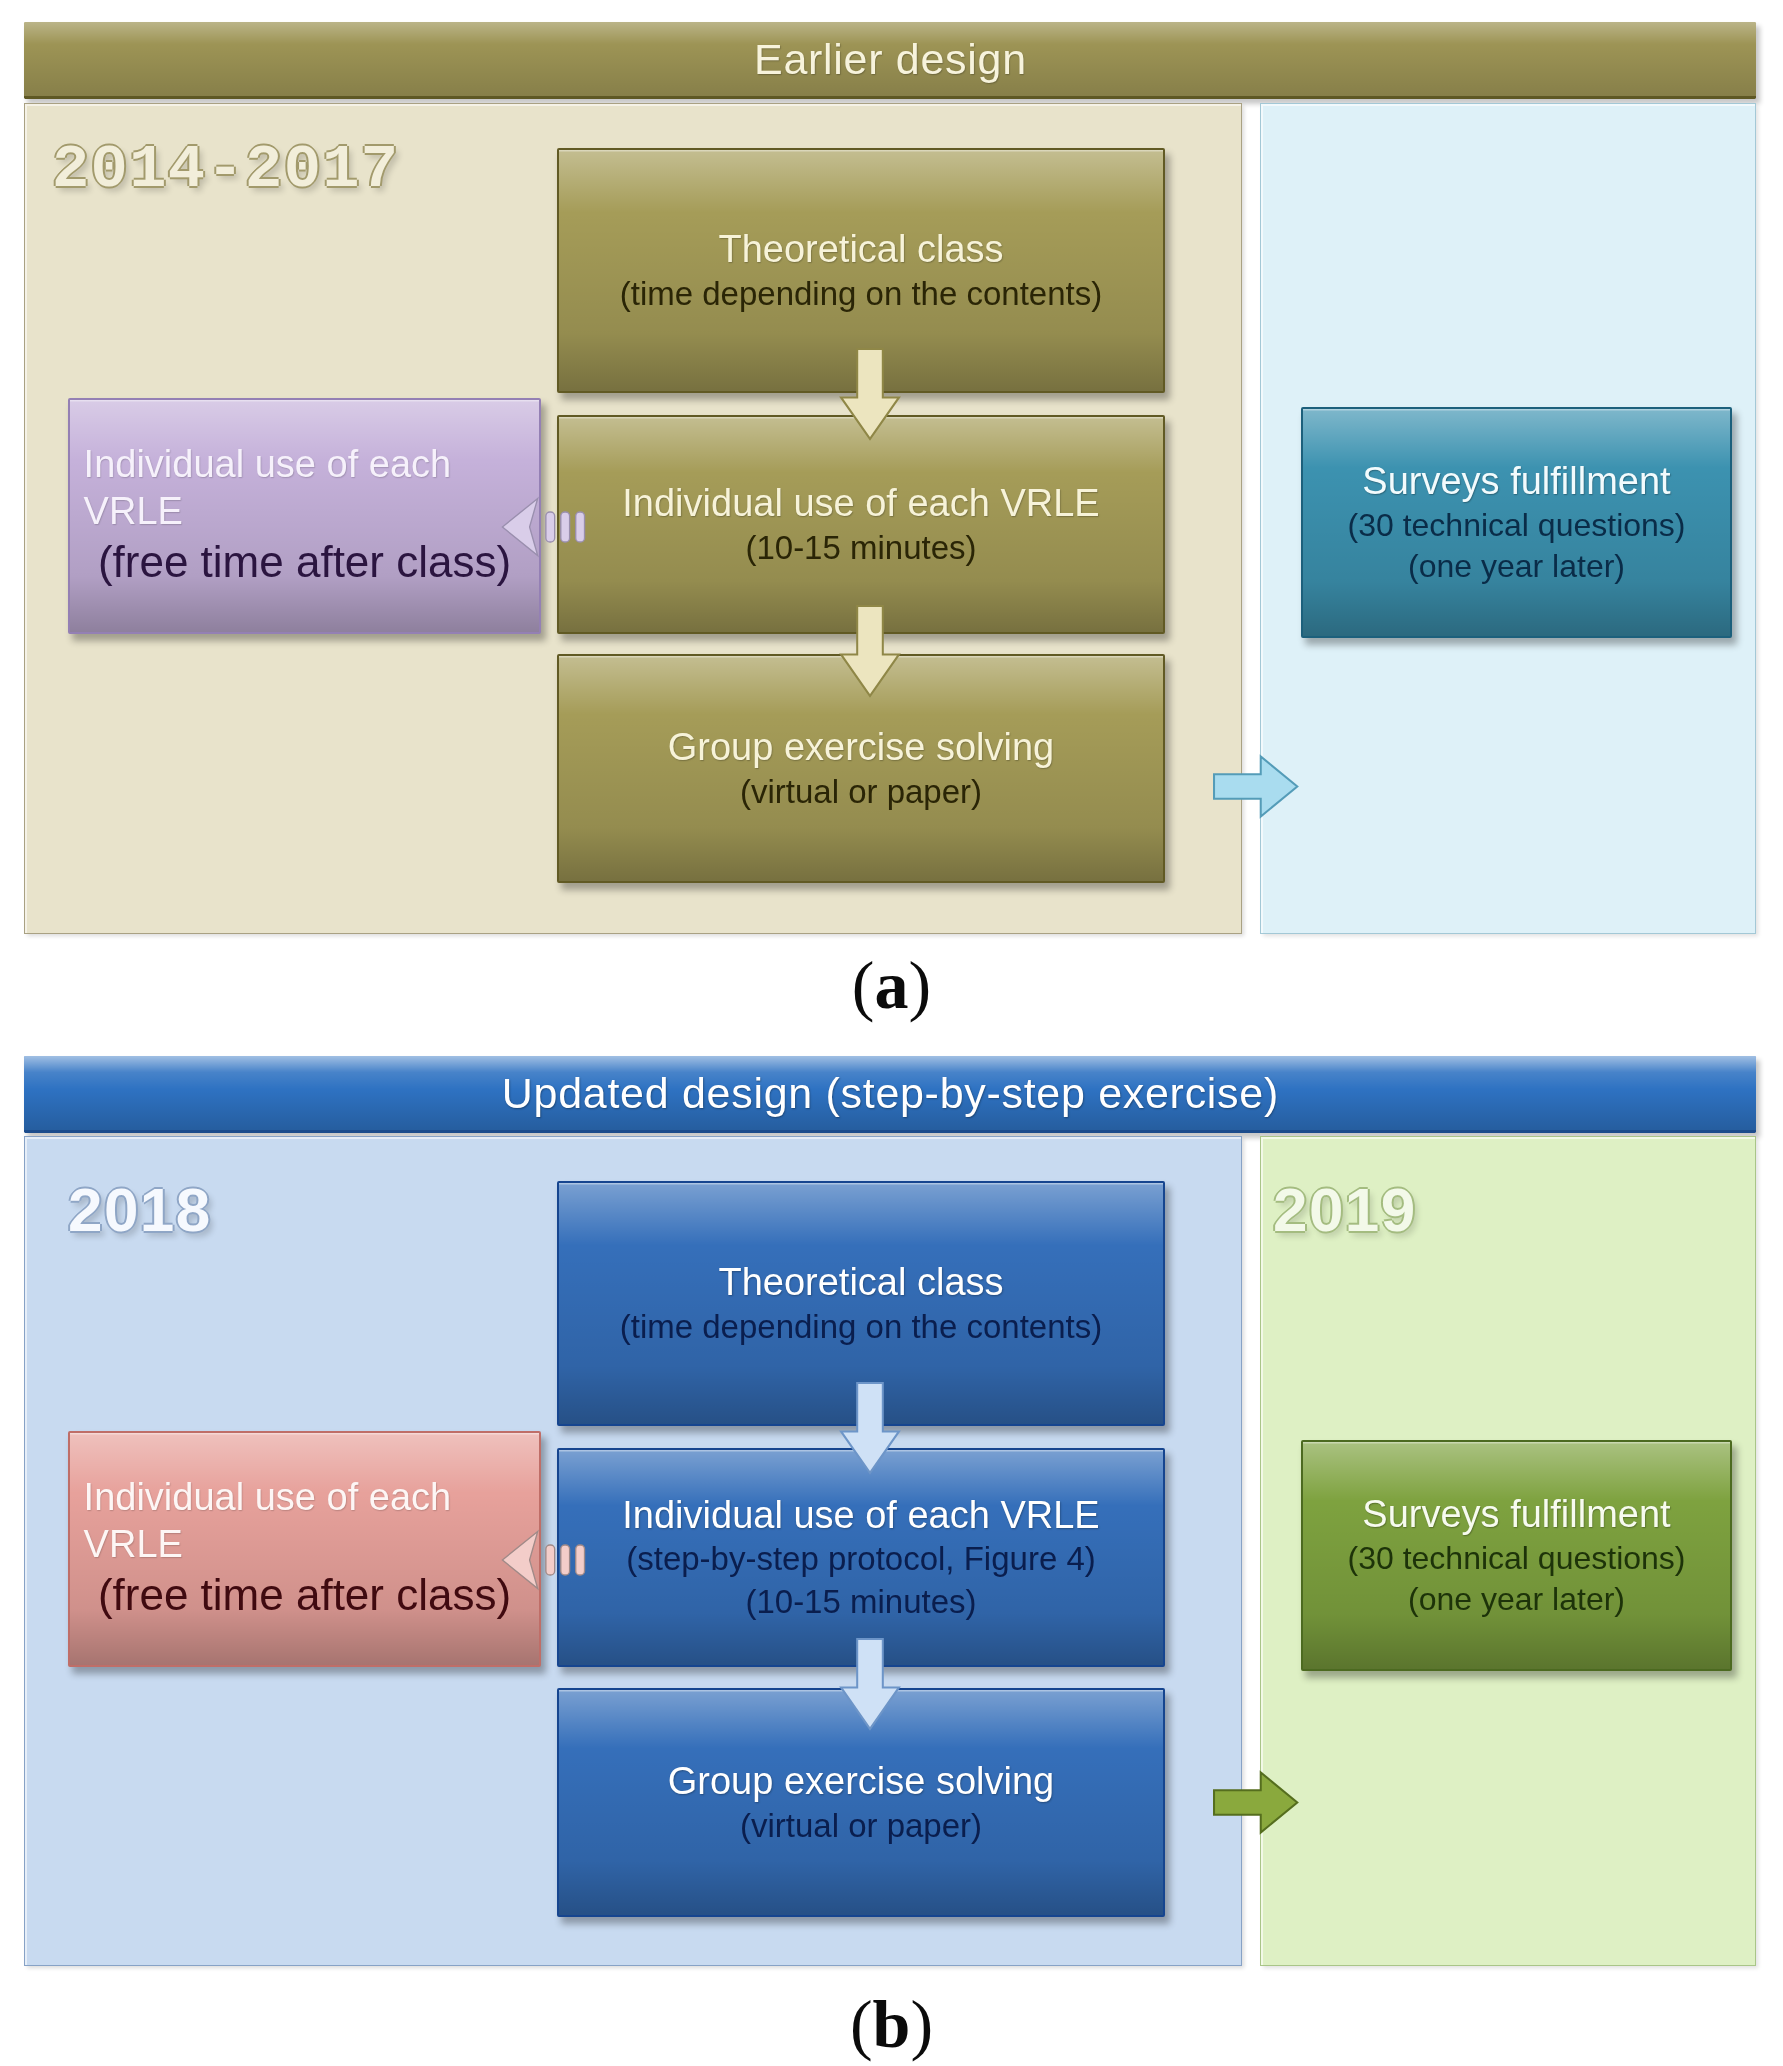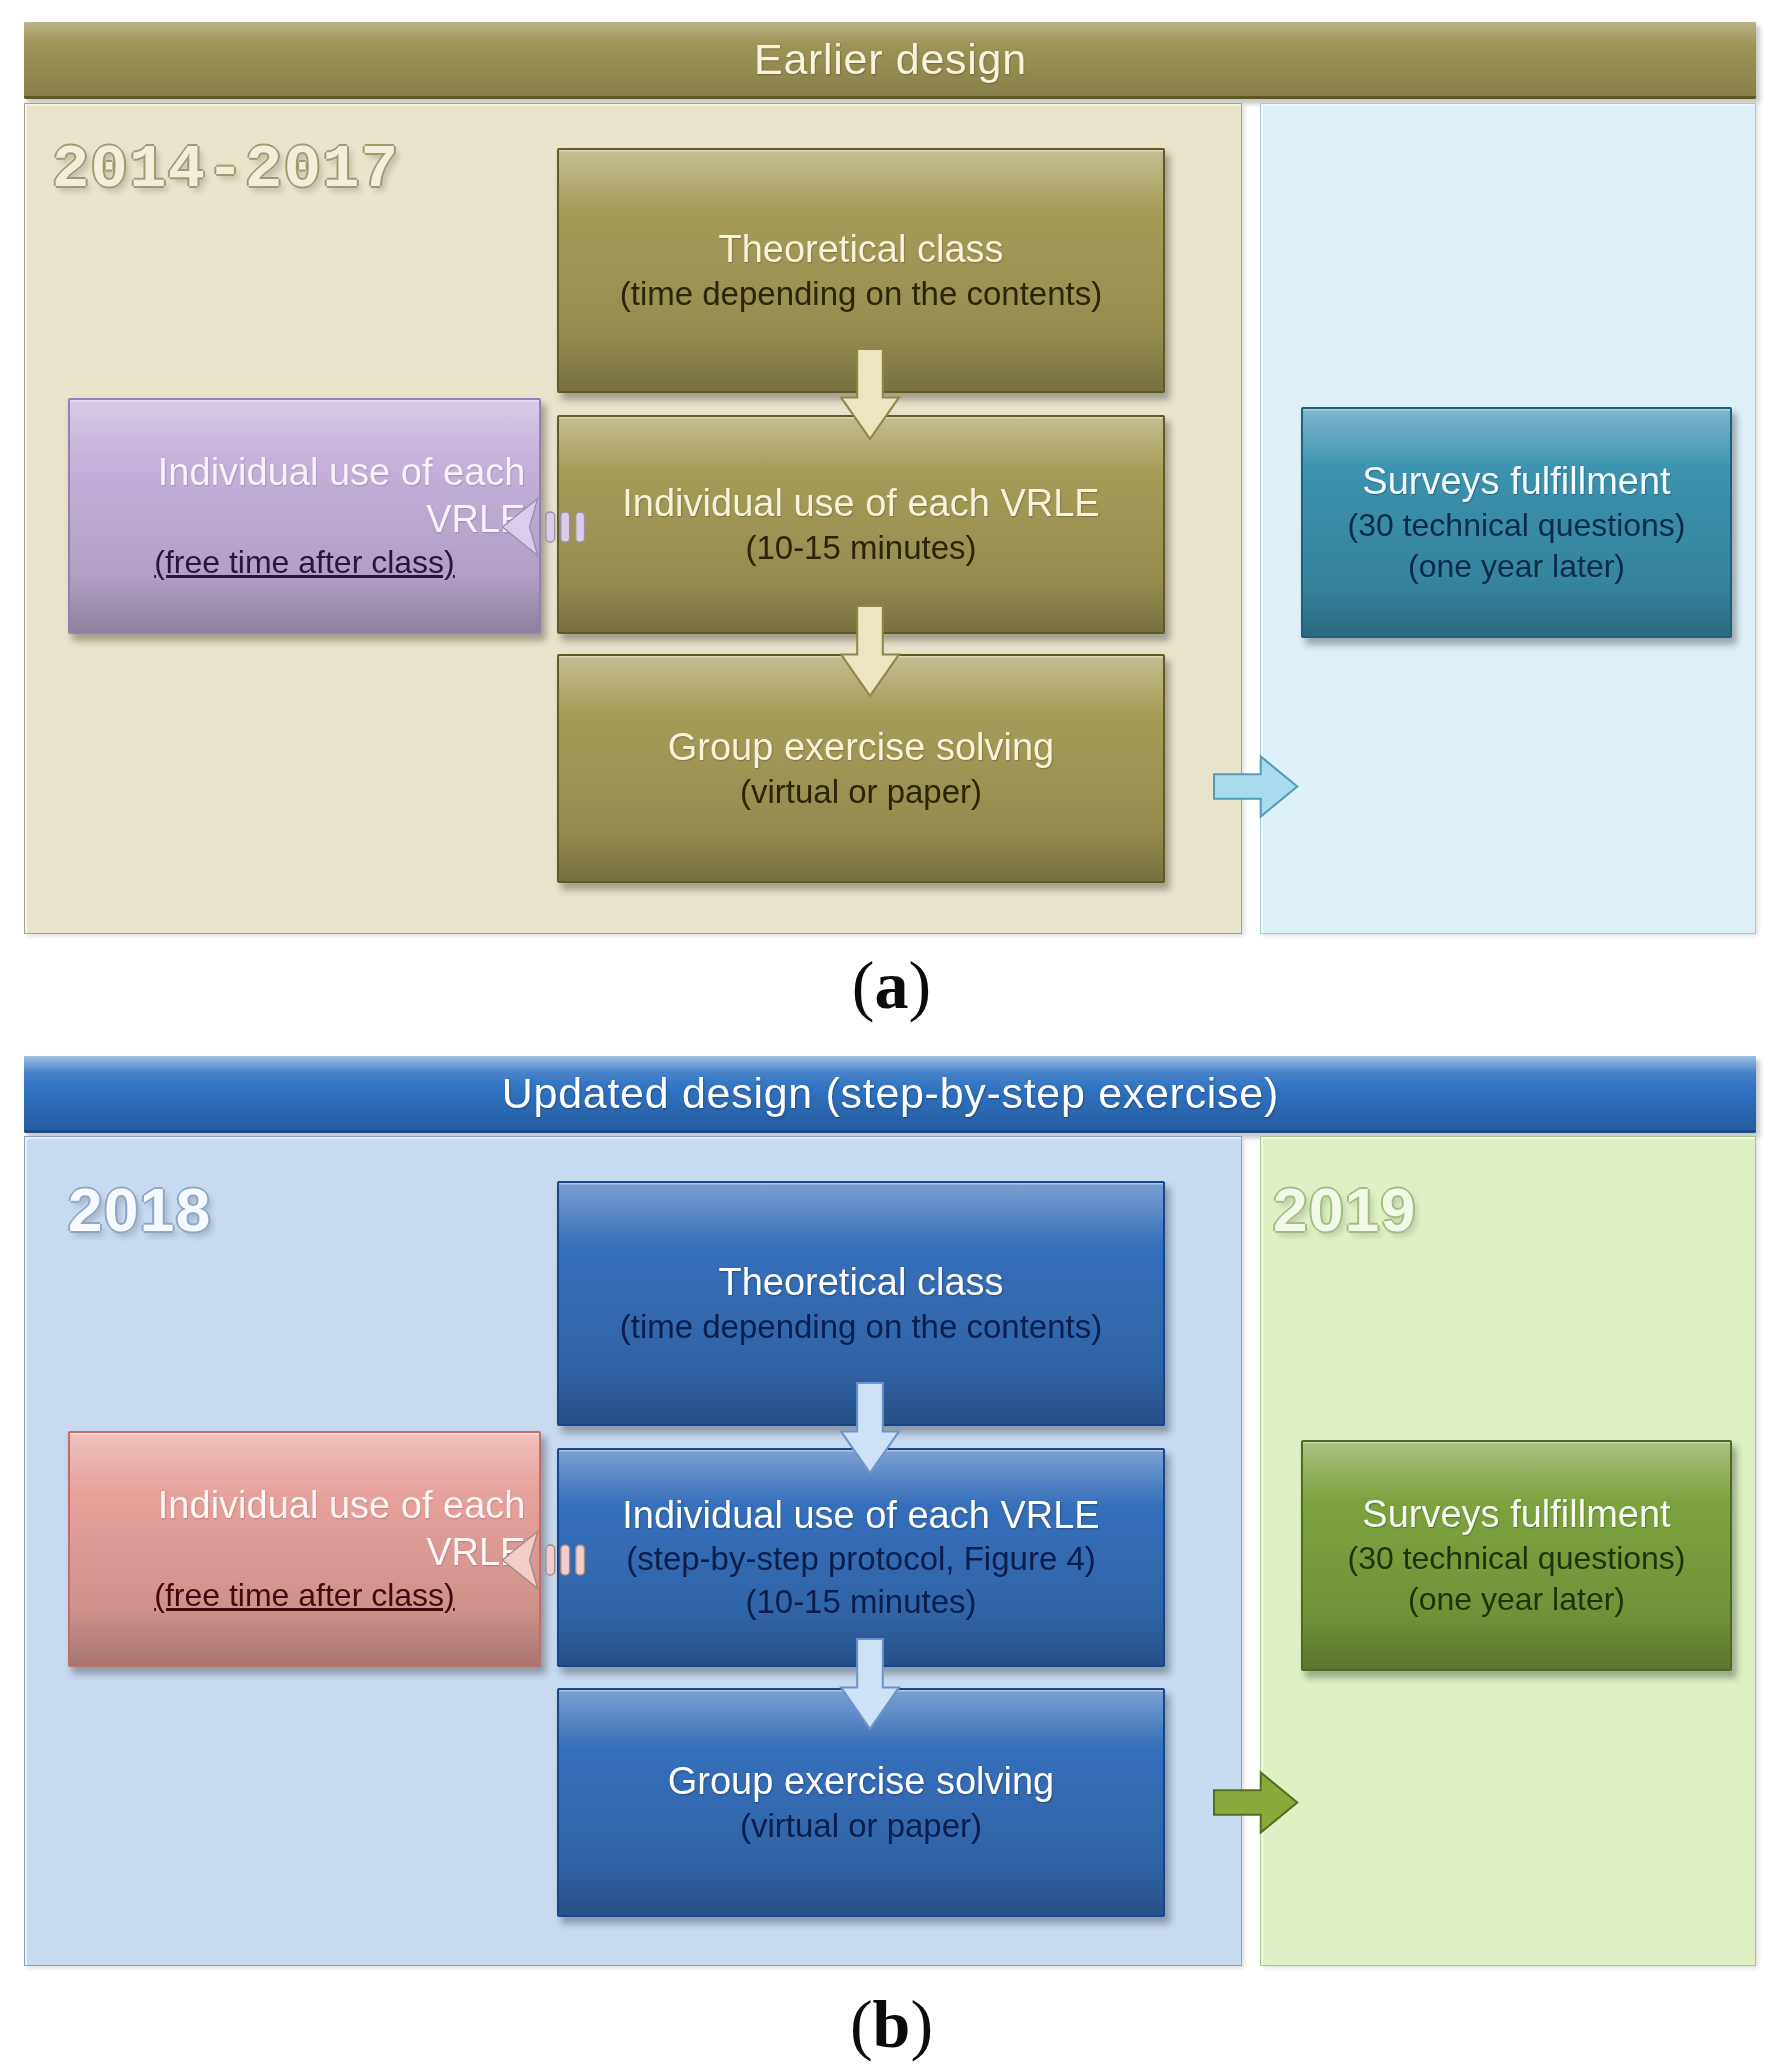--- a/index.html
+++ b/index.html
@@ -65,21 +65,21 @@
                  0 2px var(--b-year-left-glow), 0 -2px var(--b-year-left-glow),
                  4.1px 5.4px 6.8px rgba(0,0,0,.18); }
   .y-b-right { left: 1273px; top: 1174px; color: var(--b-year-right-text);
     text-shadow: 2px 0 var(--b-year-right-glow), -2px 0 var(--b-year-right-glow),
                  0 2px var(--b-year-right-glow), 0 -2px var(--b-year-right-glow),
                  4.1px 5.4px 6.8px rgba(0,0,0,.15); }
 
   
   .box {
     display: flex; flex-direction: column; align-items: center; justify-content: center;
-    text-align: right; border-radius: 2px; padding: 6.8px 13.6px;
+    text-align: left; border-radius: 2px; padding: 6.8px 13.6px;
   }
   .box .main { font-size: 38px; line-height: 1.22; }
   .box .sub  { font-size: 33px; line-height: 1.28; }
   .bevel {
     background-image: linear-gradient(180deg, rgba(255,255,255,.34), rgba(255,255,255,0) 26%, rgba(0,0,0,.10) 76%, rgba(0,0,0,.28) 100%);
     box-shadow: 4.7px 6.1px 7.5px rgba(0,0,0,.30), inset 0 1.4px 0 rgba(255,255,255,.38);
   }
 
   
   .f-a { background-color: var(--a-box-bg); border: 2px solid var(--a-box-border); }
@@ -99,21 +99,21 @@
 
   
   .s-a { left: 68px; top: 398px;  width: 473px; height: 236px;
     background-color: var(--a-side-bg); border: 2px solid var(--a-side-border); }
   .s-a .main { color: #f6f1fb; text-shadow: 0.7px 1.4px 1.4px rgba(0,0,0,.18); }
   .s-a .sub  { color: var(--a-side-text-dark); }
   .s-b { left: 68px; top: 1431px; width: 473px; height: 236px;
     background-color: var(--b-side-bg); border: 2px solid var(--b-side-border); }
   .s-b .main { color: #fdf6f5; text-shadow: 0.7px 1.4px 1.4px rgba(0,0,0,.18); }
   .s-b .sub  { color: var(--b-side-text-dark); }
-  .side-box .sub { font-size: 32px; text-decoration: underline; }
+  .side-box .sub { font-size: 44px; }
 
   
   .sv-a { left: 1301px; top: 407px;  width: 431px; height: 231px;
     background-color: var(--a-survey-bg); border: 2px solid var(--a-survey-border); }
   .sv-a .main { color: #f2fbfd; text-shadow: 0.7px 1.4px 1.4px rgba(0,0,0,.3); }
   .sv-a .sub  { color: var(--a-survey-text-dark); }
   .sv-b { left: 1301px; top: 1440px; width: 431px; height: 231px;
     background-color: var(--b-survey-bg); border: 2px solid var(--b-survey-border); }
   .sv-b .main { color: #f7fbef; text-shadow: 0.7px 1.4px 1.4px rgba(0,0,0,.3); }
   .sv-b .sub  { color: var(--b-survey-text-dark); }

